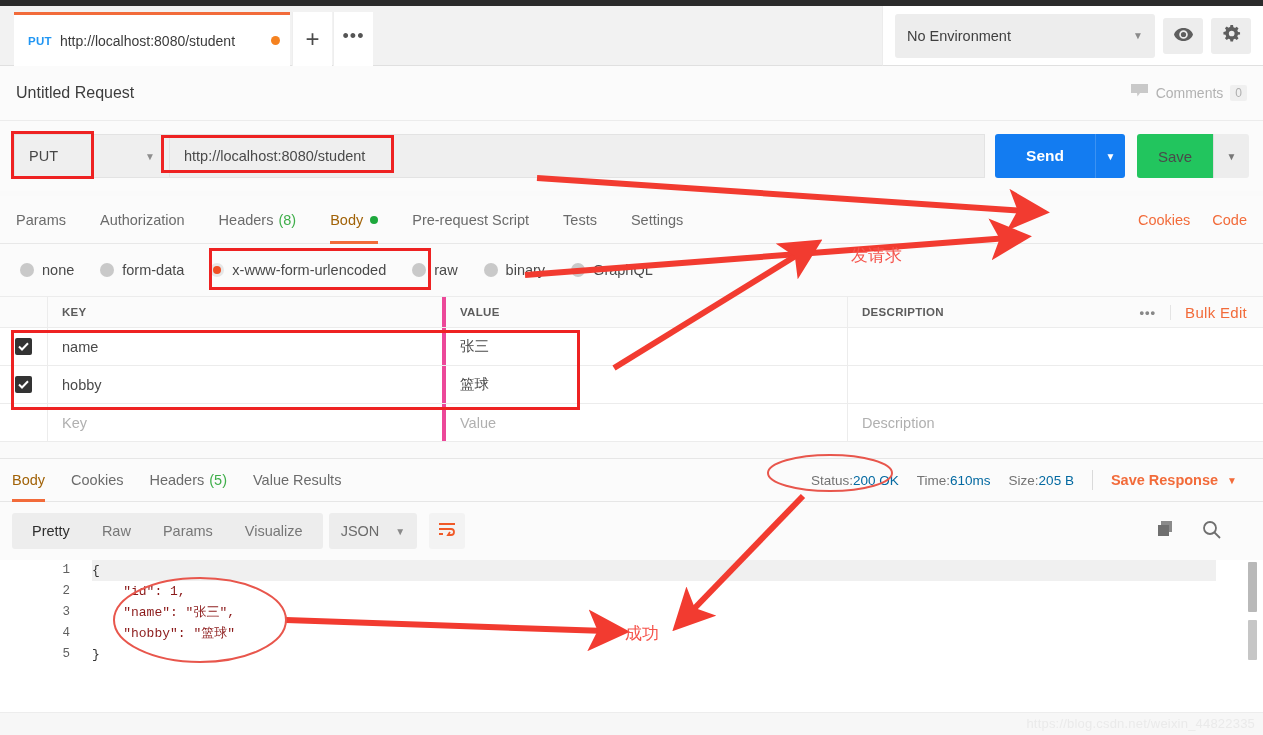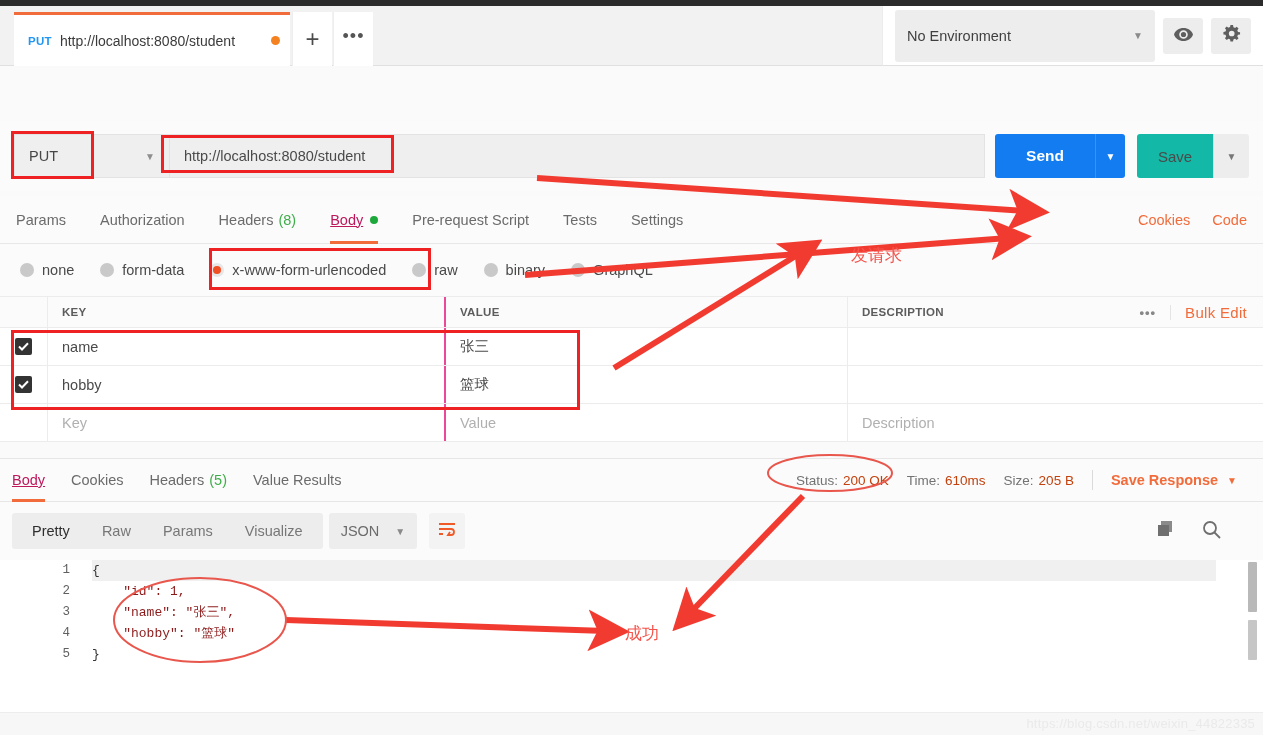--- a/index.html
+++ b/index.html
@@ -67,21 +67,21 @@
   .envbar {
     position: absolute; top: 6px; left: 882px;
     width: 381px; height: 60px;
     background: #ffffff;
     border-bottom: 1px solid #e0e0e0;
     border-left: 1px solid #ececec;
     display: flex; align-items: center;
     padding: 0 12px;
   }
   .env-select {
-    flex: 1; height: 52px; background: #ededed;
+    flex: 1; height: 44px; background: #ededed;
     border-radius: 3px; display: flex; align-items: center;
     padding: 0 12px; cursor: pointer;
     color: #3f3f3f; font-size: 14.5px;
   }
   .env-select .caret { margin-left: auto; color: #8a8a8a; font-size: 10px; }
   .env-icon-btn {
     width: 40px; height: 36px; margin-left: 8px;
     background: #ededed; border-radius: 3px;
     display: flex; align-items: center; justify-content: center;
     cursor: pointer;
@@ -137,21 +137,21 @@
     border-radius: 3px 0 0 3px;
   }
   .send-caret {
     height: 44px; width: 30px; background: #137cf1;
     color: #ffffff; display: flex; align-items: center;
     justify-content: center; font-size: 10px; cursor: pointer;
     border-left: 1px solid #3b92f3; border-radius: 0 3px 3px 0;
   }
   .save-btn {
     margin-left: 12px; height: 44px; width: 76px;
-    background: #14b8a6; color: #4a4a4a;
+    background: #22c55e; color: #4a4a4a;
     display: flex; align-items: center; justify-content: center;
     font-size: 15px; cursor: pointer; border-radius: 3px 0 0 3px;
   }
   .save-caret {
     height: 44px; width: 36px; background: #ededed;
     color: #777; display: flex; align-items: center;
     justify-content: center; font-size: 10px; cursor: pointer;
     border-left: 1px solid #dcdcdc; border-radius: 0 3px 3px 0;
   }
 
@@ -162,21 +162,21 @@
     background: #fbfbfb;
     border-bottom: 1px solid #e8e8e8;
     display: flex; align-items: center;
     padding: 0 16px;
   }
   .rtab {
     height: 48px; display: flex; align-items: center;
     margin-right: 34px; color: #6b6b6b; font-size: 14.5px;
     cursor: pointer; position: relative;
   }
-  .rtab.active { color: #be185d; text-decoration: underline; }
+  .rtab.active { color: #a16207; }
   .rtab.active::after {
     content: ""; position: absolute; left: 0; right: 0; bottom: 0;
     height: 3px; background: #f26b3a;
   }
   .rtab .cnt { color: #3fae4a; margin-left: 5px; }
   .rtab .greendot {
     width: 8px; height: 8px; border-radius: 50%;
     background: #1da83c; margin-left: 7px;
   }
   .reqtabs-right { margin-left: auto; display: flex; align-items: center; }
@@ -213,21 +213,21 @@
     width: 1263px; background: #ffffff;
   }
   .ptable-head {
     display: flex; height: 32px; align-items: center;
     background: #fbfbfb; border-top: 1px solid #ececec;
     border-bottom: 1px solid #ececec;
     font-size: 11.5px; color: #5c5c5c; font-weight: bold;
     letter-spacing: .3px;
   }
   .col-chk { width: 48px; flex: 0 0 48px; border-right: 1px solid #ececec; height: 100%; }
-  .col-key { width: 398px; flex: 0 0 398px; padding-left: 14px; display:flex; align-items:center; height:100%; border-right: 2px solid #ec4899;}
+  .col-key { width: 398px; flex: 0 0 398px; padding-left: 14px; display:flex; align-items:center; height:100%; border-right: 4px solid #ec4899;}
   .col-val { width: 402px; flex: 0 0 402px; padding-left: 14px; display:flex; align-items:center; height:100%; border-right: 1px solid #ececec;}
   .col-desc { flex: 1; padding-left: 14px; display:flex; align-items:center; height:100%; }
   .ptable-head .col-actions {
     width: 150px; flex: 0 0 150px; display: flex; align-items: center;
     justify-content: flex-end; padding-right: 16px; height: 100%;
   }
   .dots-btn { color: #888; letter-spacing: 1px; font-size: 13px; cursor: pointer; padding-right: 14px; border-right:1px solid #e4e4e4;}
   .bulk-edit { color: #f26b3a; font-size: 15px; font-weight: normal; margin-left: 14px; cursor: pointer; }
 
   .prow {
@@ -251,21 +251,21 @@
     position: absolute; top: 458px; left: 0;
     width: 1263px; height: 44px;
     background: #fbfbfb;
     border-top: 1px solid #e6e6e6;
     border-bottom: 1px solid #e6e6e6;
     display: flex; align-items: center; padding: 0 12px;
   }
   .resptabs .rtab { height: 44px; margin-right: 26px; }
   .resp-meta { margin-left: auto; display: flex; align-items: center; font-size: 13.5px; padding-right: 14px;}
   .resp-meta .lbl { color: #737373; margin-left: 18px; }
-  .resp-meta .val { color: #c2410c; margin-left: 5px; }
+  .resp-meta .val { color: #0369a1; }
   .resp-meta .divider { width: 1px; height: 20px; background: #dadada; margin-left: 18px; }
   .save-response {
     color: #f26b3a; font-size: 14.5px; font-weight: bold;
     margin-left: 18px; cursor: pointer; display: flex; align-items: center;
   }
   .save-response .caret { margin-left: 9px; font-size: 10px; }
 
   
   .viewerbar {
     position: absolute; top: 502px; left: 0;
@@ -390,20 +390,32 @@
     </div>
     <div class="env-icon-btn">
       <span>
         <svg width="19" height="19" viewBox="0 0 20 20">
             <path d="M19 11.3v-2.6l-2.2-.4a7 7 0 0 0-.7-1.7l1.3-1.8-1.9-1.9-1.8 1.3a7 7 0 0 0-1.7-.7L11.6 1H8.9l-.4 2.2a7 7 0 0 0-1.7.7L5 2.6 3.1 4.5l1.3 1.8a7 7 0 0 0-.7 1.7L1.5 8.4v2.6l2.2.4c.2.6.4 1.2.7 1.7l-1.3 1.8 1.9 1.9 1.8-1.3c.5.3 1.1.5 1.7.7l.4 2.2h2.7l.4-2.2c.6-.2 1.2-.4 1.7-.7l1.8 1.3 1.9-1.9-1.3-1.8c.3-.5.5-1.1.7-1.7l2.2-.4zM10.2 13a3 3 0 1 1 0-6 3 3 0 0 1 0 6z"></path>
           </svg>
       </span>
     </div>
   </div>
 
+  <div class="titlerow">
+    <div class="req-title">Untitled Request</div>
+    <div class="comments">
+      <span class="cicon">
+        <svg width="17" height="15" viewBox="0 0 17 15">
+            <path fill="#c9c9c9" d="M0 0h17v9H9l-2.5 3.5L6 9H0z"></path>
+          </svg>
+      </span>
+      <span>Comments</span>
+      <span class="ccount">0</span>
+    </div>
+  </div>
 
   <div class="urlrow">
     <div class="method-box">
       <span>PUT</span>
       <span class="caret">▼</span>
     </div>
     <div class="url-input" title="Enter request URL">http://localhost:8080/student</div>
     <div class="send-btn">Send</div>
     <div class="send-caret">▼</div>
     <div class="save-btn">Save</div>

